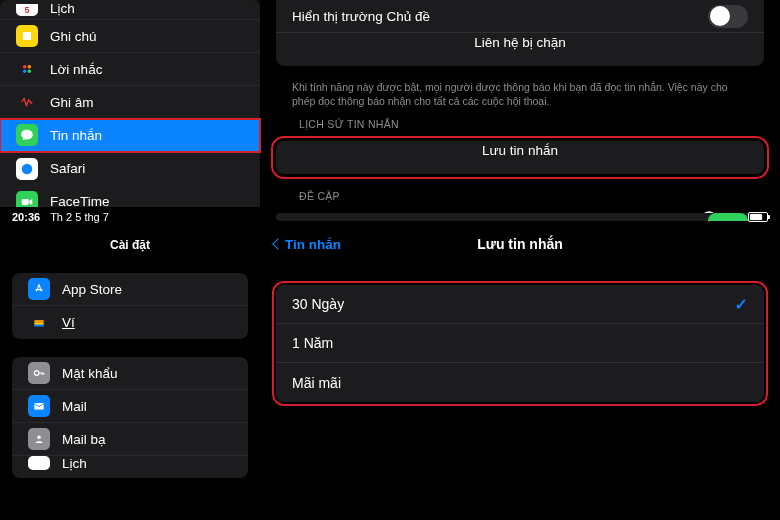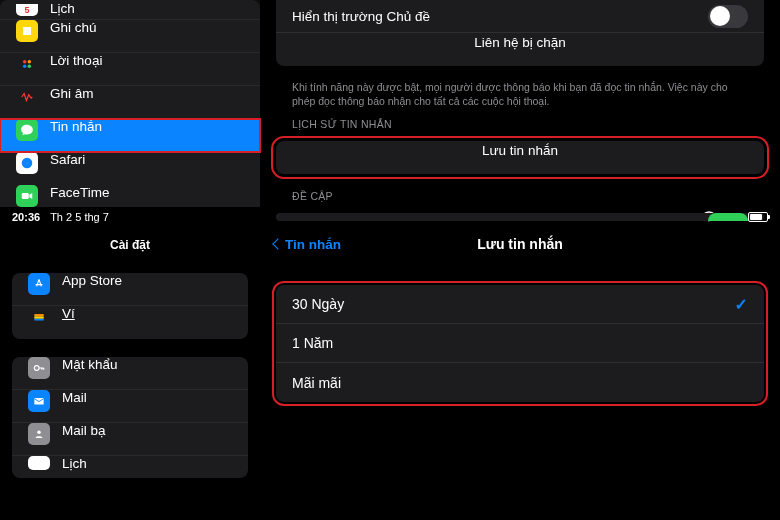--- a/index.html
+++ b/index.html
@@ -2,33 +2,33 @@
 <html><head>
 <meta charset="utf-8">
 <style>
 * { margin: 0; padding: 0; box-sizing: border-box; font-family: -apple-system, "Helvetica Neue", Arial, sans-serif; -webkit-font-smoothing: antialiased; }
 body { width: 780px; height: 520px; background: #000; color: #fff; overflow: hidden; position: relative; }
 .screen { display: flex; width: 100%; }
 .top-screen { height: 207px; }
 .bottom-screen { height: 313px; }
 .sidebar { width: 260px; background: #0e0e0f; flex-shrink: 0; }
 .main { flex: 1; background: #000; }
-.row { display: flex; height: 33px; padding: 0 16px; font-size: 13.5px; color: #fff; background: #1c1c1e; border-bottom: 1px solid #2a2a2c; gap: 12px; }
+.row { display: flex; align-items: center; height: 33px; padding: 0 16px; font-size: 13.5px; color: #fff; background: #1c1c1e; border-bottom: 1px solid #2a2a2c; gap: 12px; }
 .row:last-child { border-bottom: none; }
 .icon-slot { width: 22px; height: 22px; border-radius: 5px; display: flex; align-items: center; justify-content: center; font-size: 12px; flex-shrink: 0; }
 .row.sel { background: #0a84ff; }
 .hl-red { outline: 2px solid #d61f26; outline-offset: -1px; position: relative; }
 .grp { background: #1c1c1e; border-radius: 8px; margin: 8px 16px; overflow: hidden; }
 .mrow { display: flex; align-items: center; height: 33px; padding: 2px 16px; font-size: 13.5px; color: #fff; border-bottom: 1px solid #2f2f31; gap: 14px; }
 .mrow:last-child { border-bottom: none; flex-direction: column; }
 .mrow .val { color: #8e8e93; margin-left: auto; }
 .chev { width: 7px; height: 7px; border-right: 1.5px solid #5e5e62; border-top: 1.5px solid #5e5e62; transform: rotate(45deg); margin-left: 6px; }
 .toggle { width: 40px; height: 23px; border-radius: 12px; background: #39393d; margin-left: auto; position: relative; }
 .toggle::after { content: ""; position: absolute; width: 20px; height: 20px; border-radius: 50%; background: #fff; top: 1.5px; left: 1.5px; }
-.sect-lbl { font-size: 10.5px; color: #8e8e93; padding: 8px 32px 3px; text-transform: uppercase; letter-spacing: .3px; }
+.sect-lbl { font-size: 10.5px; color: #8e8e93; padding: 8px 32px 3px; text-transform: uppercase; letter-spacing: .3px; margin-left: 7px; }
 .desc { font-size: 10.5px; color: #8e8e93; padding: 6px 32px 2px; line-height: 1.35; }
 .statusbar { display: flex; align-items: center; height: 20px; padding: 0 12px; font-size: 11px; color: #fff; background: #000; }
 .stat-r { margin-left: auto; display: flex; align-items: center; gap: 5px; }
 .title-bar { height: 34px; display: flex; align-items: center; justify-content: center; font-size: 14px; font-weight: 600; color: #fff; position: relative; }
 .back-btn { position: absolute; left: 14px; display: flex; align-items: center; color: #0a84ff; font-size: 13.5px; gap: 3px; }
 .back-chev { width: 8px; height: 8px; border-left: 1.8px solid #0a84ff; border-bottom: 1.8px solid #0a84ff; transform: rotate(45deg); }
 .sb-title { height: 36px; display: flex; align-items: center; justify-content: center; font-size: 12px; font-weight: 600; }
 .opt-grp { background: #1c1c1e; border-radius: 8px; margin: 24px 16px 8px; overflow: hidden; outline: 2px solid #d61f26; outline-offset: 2px; }
 .orow { display: flex; align-items: center; height: 39px; padding: 0 16px; font-size: 14px; border-bottom: 1px solid #2f2f31; }
 .orow:last-child { border-bottom: none; }
@@ -71,21 +71,21 @@
     </div>
     <div class="row">
       <div class="icon-slot ic-rem">
           <svg viewBox="0 0 24 24">
             <circle cx="8" cy="8" r="3" fill="#ff3b30"></circle>
             <circle cx="16" cy="8" r="3" fill="#ff9500"></circle>
             <circle cx="8" cy="16" r="3" fill="#0a84ff"></circle>
             <circle cx="16" cy="16" r="3" fill="#30d158"></circle>
           </svg>
         </div>
-      <span>Lời thoại</span>
+      <span>Lời nhắc</span>
     </div>
     <div class="row">
       <div class="icon-slot ic-rec">
           <svg viewBox="0 0 24 24">
             <path d="M3 12 L7 6 L11 18 L15 8 L19 14 L21 12" stroke="#ff3b30" stroke-width="2" fill="none"></path>
           </svg>
         </div>
       <span>Ghi âm</span>
     </div>
     <div class="row sel hl-red">

